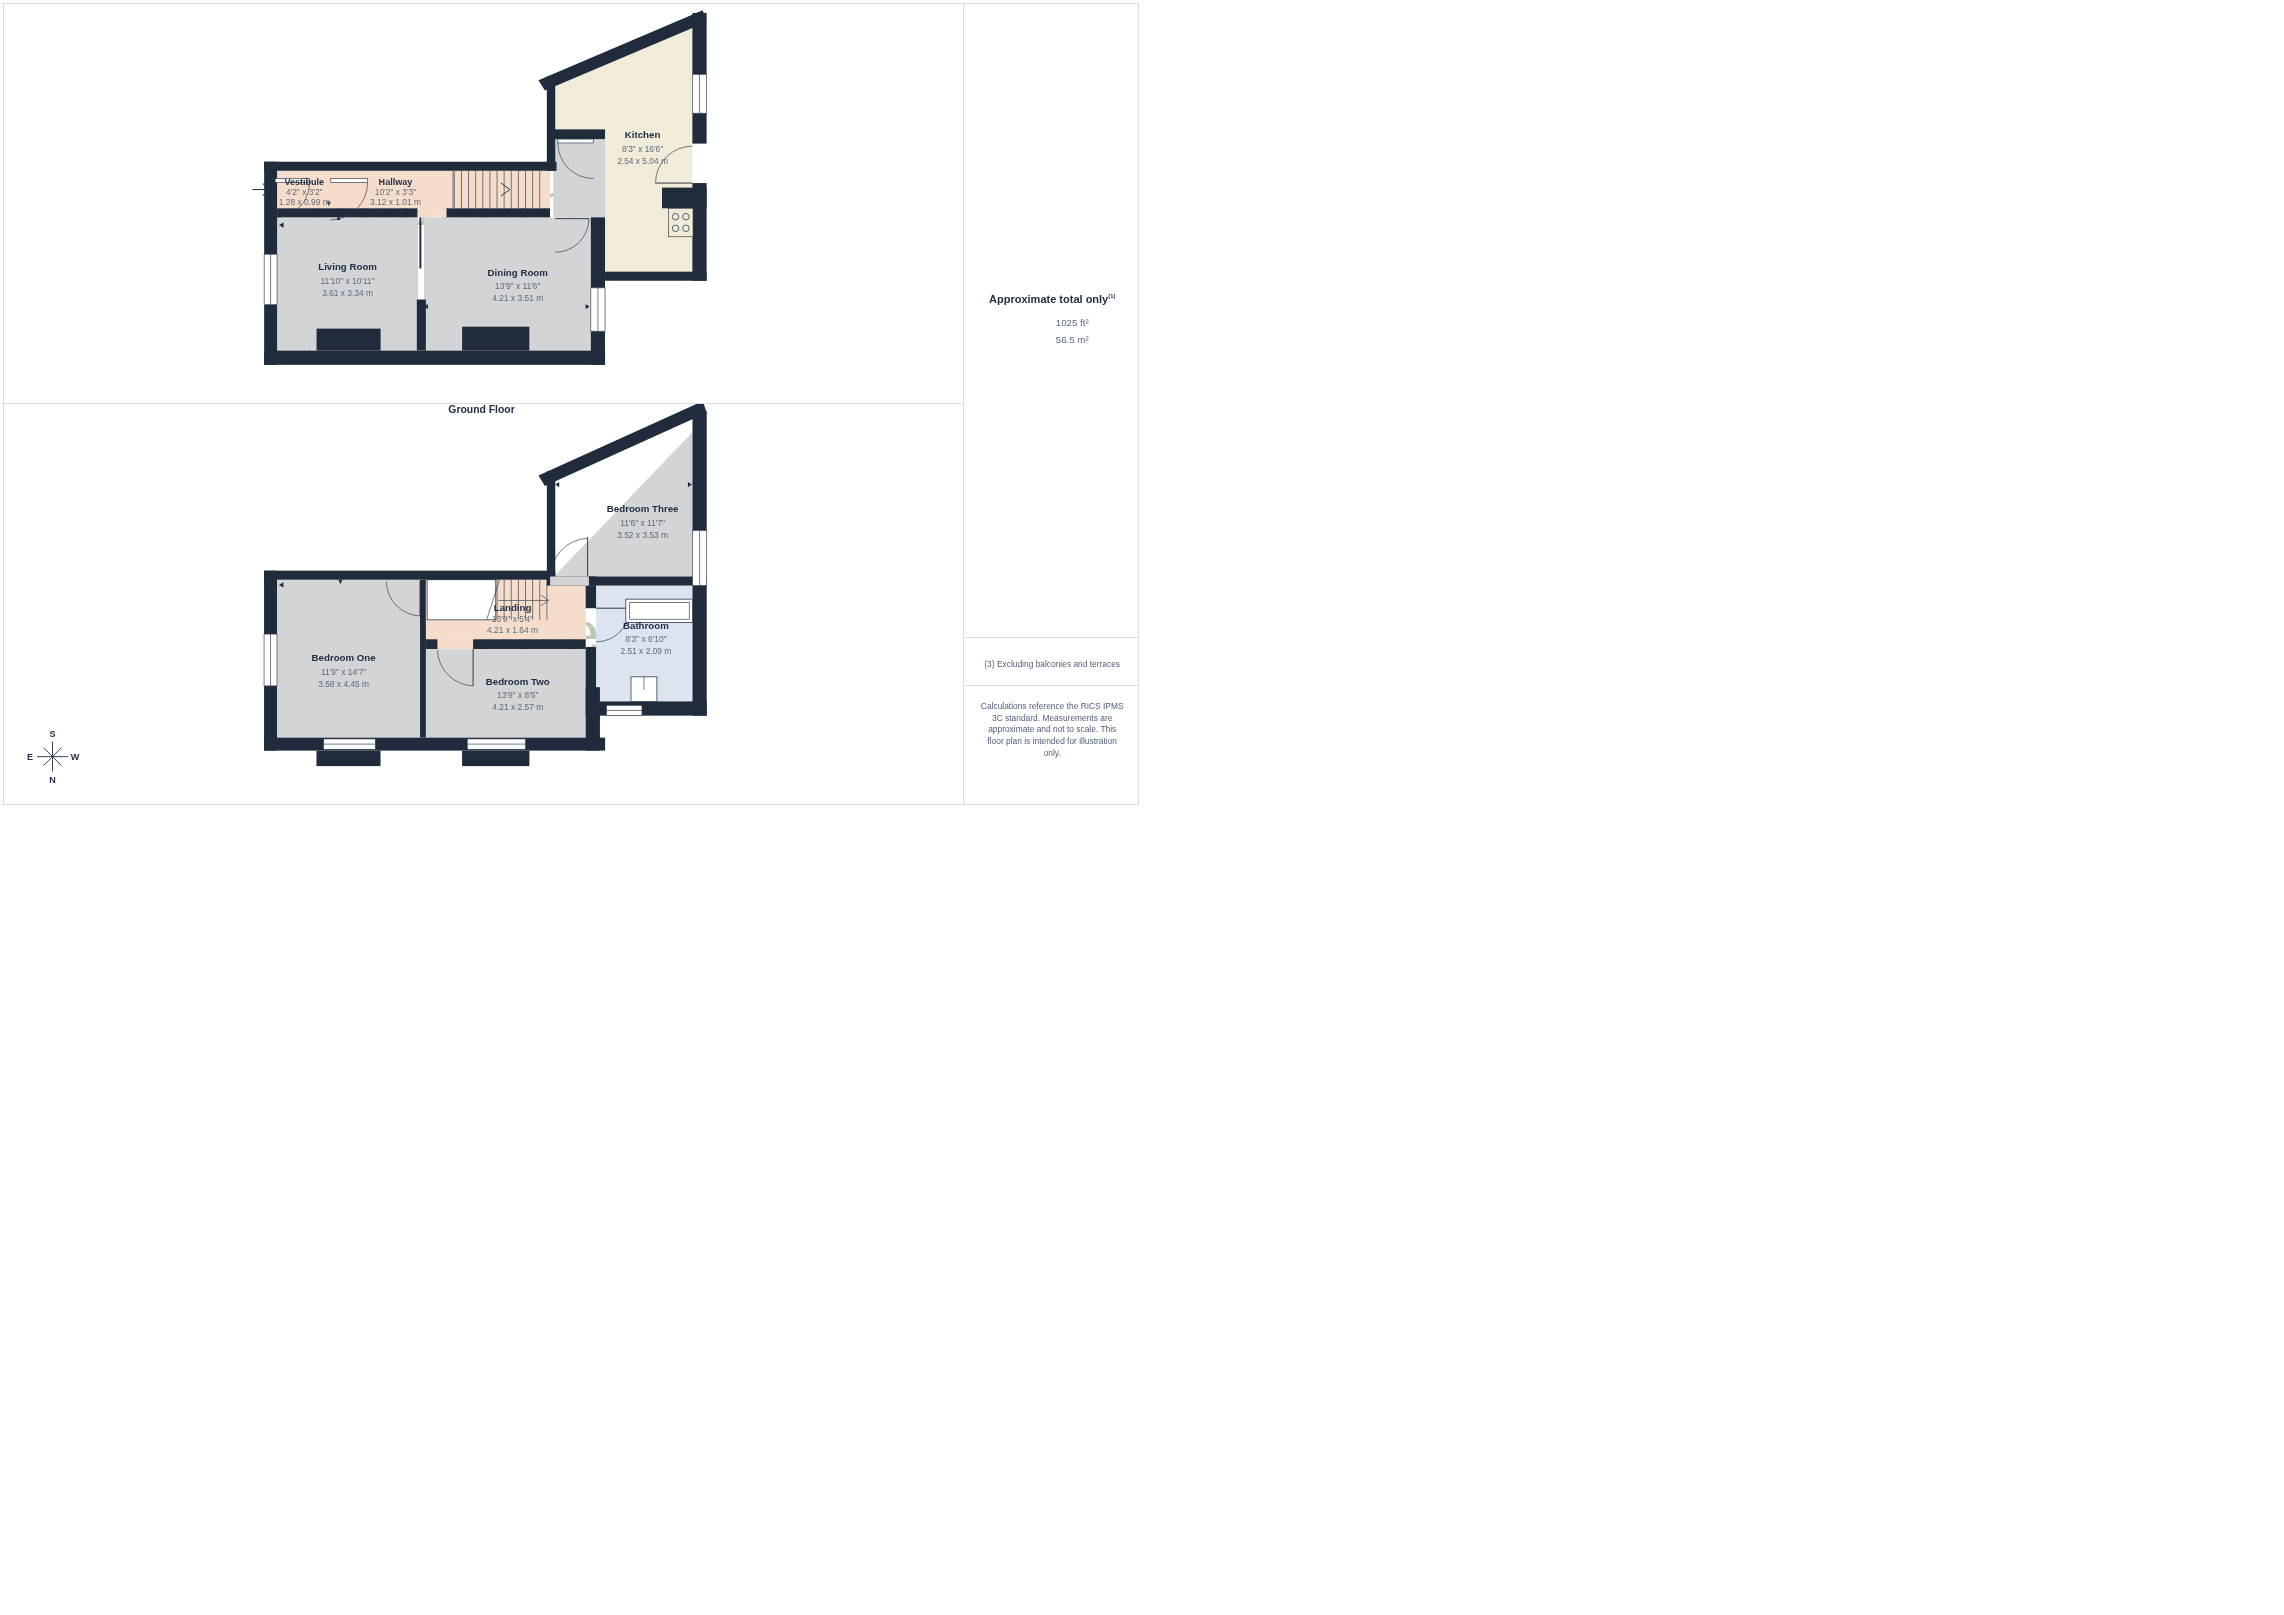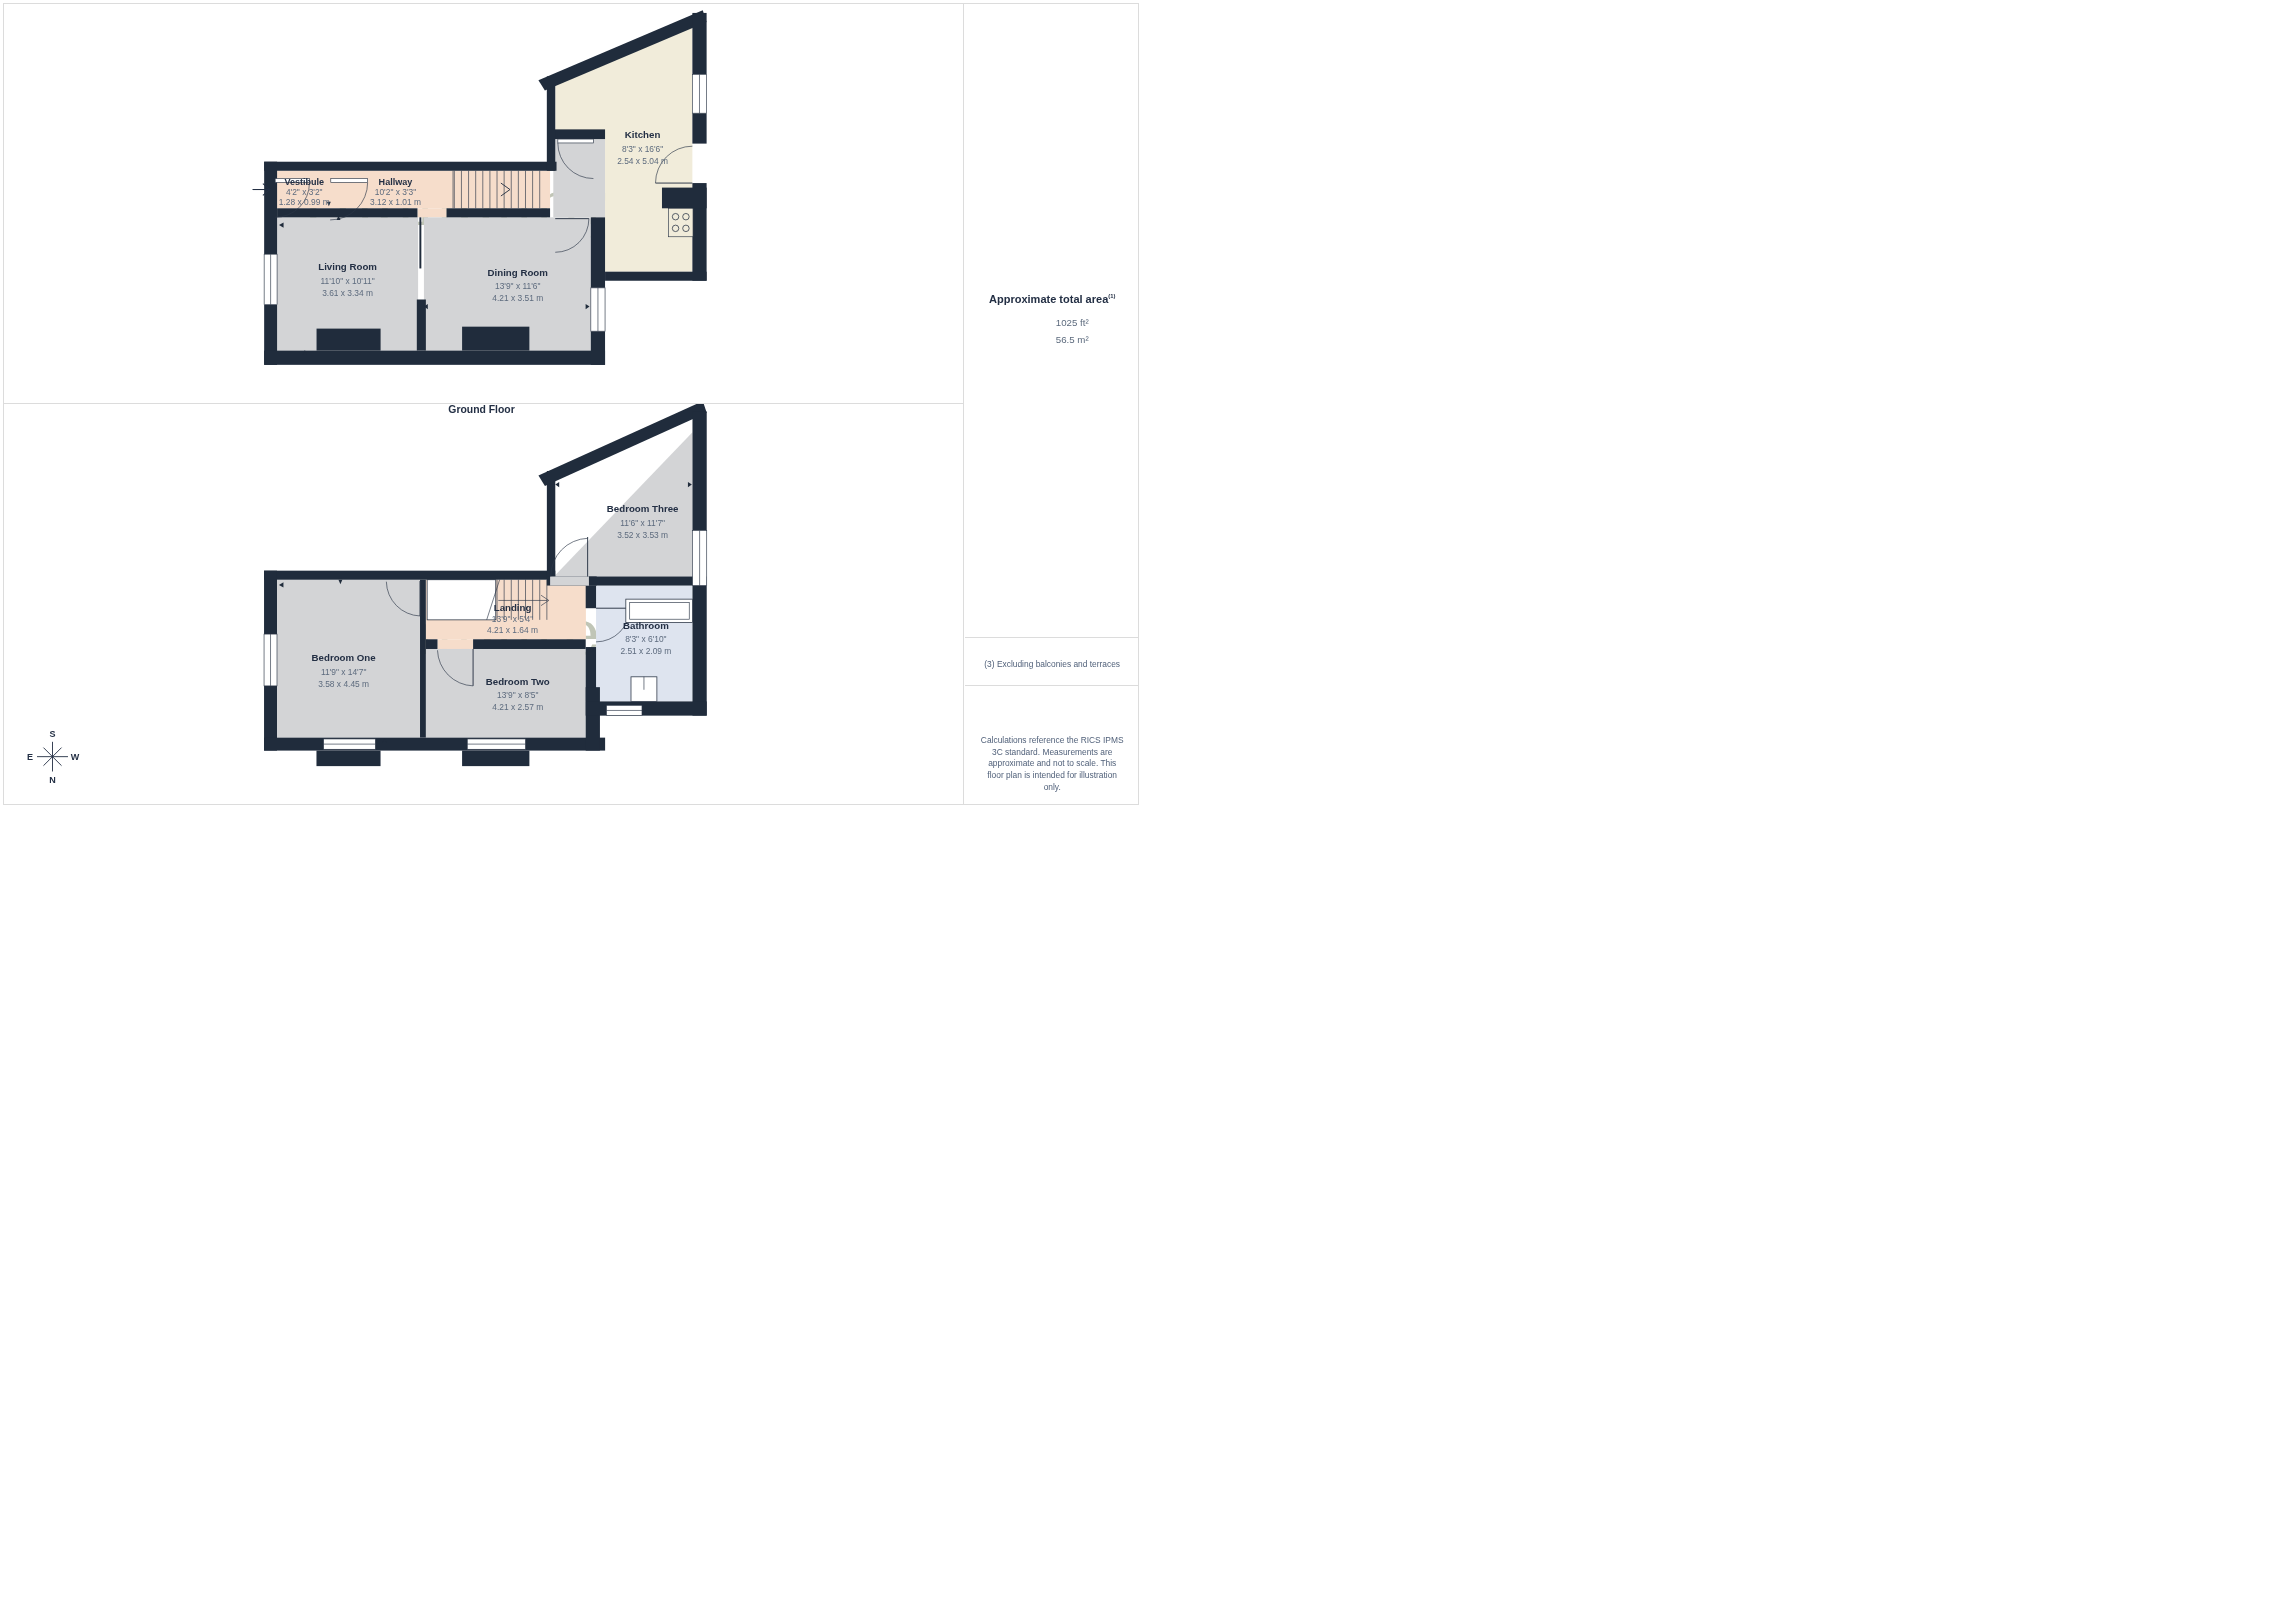--- a/index.html
+++ b/index.html
@@ -15,21 +15,21 @@
   .room-name{font-weight:700;fill:#232f44;font-size:15px;}
   .room-name-sm{font-weight:700;fill:#232f44;font-size:14px;}
   .room-dim{fill:#5d6b7e;font-size:13px;}
   .wm-title{font-family:"DejaVu Serif",serif;fill:#8d977b;opacity:.55;font-size:96px;}
   .wm-sub{fill:#8d977b;opacity:.6;font-size:15px;letter-spacing:9px;}
   .sidebar{position:absolute;left:965px;top:2.6px;right:2.6px;bottom:2.6px;}
   .sb-title{position:absolute;top:290px;left:0;right:0;text-align:center;font-size:11px;font-weight:700;color:#232f44;}
   .sb-title sup{font-size:5.8px;}
   .sb-vals{position:absolute;top:311px;left:0;right:0;text-align:center;font-size:9.7px;color:#5d6b7e;line-height:17px;padding-left:40px;}
   .sb-footnote{position:absolute;top:637px;height:48px;left:0;right:0;display:flex;align-items:center;justify-content:center;font-size:8.4px;color:#51617a;}
-  .sb-disclaimer{position:absolute;top:732px;left:15.5px;right:15.5px;text-align:center;font-size:8.4px;color:#51617a;line-height:1.42;}
+  .sb-disclaimer{position:absolute;top:698px;left:15.5px;right:15.5px;text-align:center;font-size:8.4px;color:#51617a;line-height:1.42;}
   .sb-brand{position:absolute;top:765px;left:0;right:0;text-align:center;font-size:9.7px;color:#28344a;letter-spacing:0.3px;margin-top:48px;}
   .sb-brand b{font-weight:700;}
   .compass{position:absolute;left:17px;top:717px;}
   .compass text{font-size:14px;font-weight:700;fill:#232f44;}
 </style>
 </head>
 <body>
 
 <div id="page">
 
@@ -280,21 +280,21 @@
       <line x1="41" y1="75" x2="69" y2="47"></line>
     </g>
     <text x="55" y="30" text-anchor="middle">S</text>
     <text x="55" y="102" text-anchor="middle">N</text>
     <text x="20" y="66" text-anchor="middle">E</text>
     <text x="90" y="66" text-anchor="middle">W</text>
   </svg>
 
   <div class="sidebar">
     <div class="sb-title">
-      <span>Approximate total area</span><sup>(1)</sup>
+      <span>Approximate total only</span><sup>(1)</sup>
     </div>
     <div class="sb-vals">
       <div>1025 ft²</div>
       <div>56.5 m²</div>
     </div>
     <div class="sb-footnote">(3) Excluding balconies and terraces</div>
     <div class="sb-disclaimer">Calculations reference the RICS IPMS 3C standard. Measurements are approximate and not to scale. This floor plan is intended for illustration only.</div>
     <div class="sb-brand">
       <span>GIRAFFE</span><b>360</b>
     </div>

